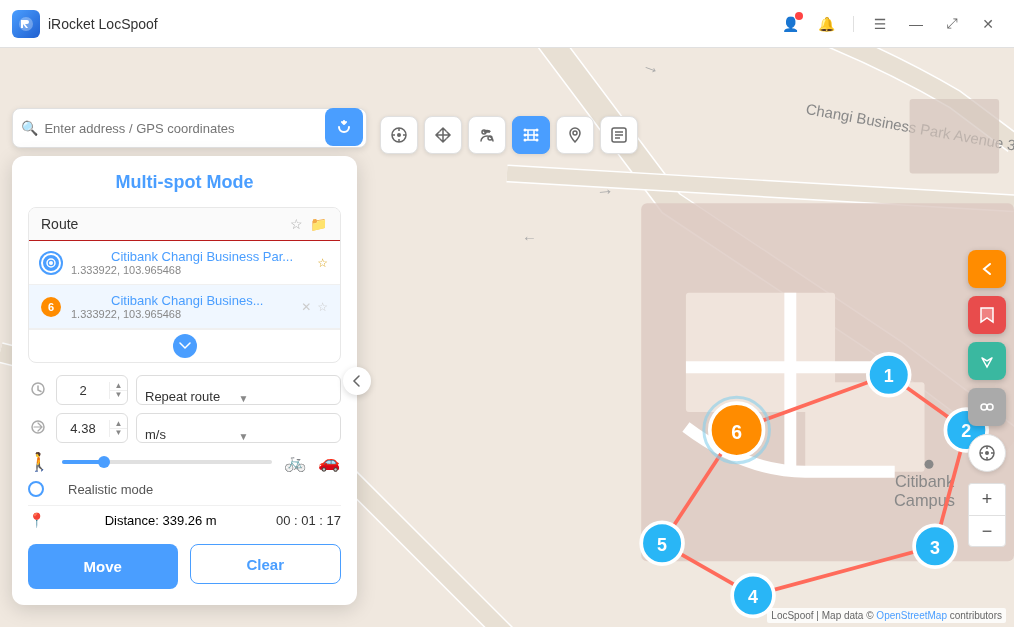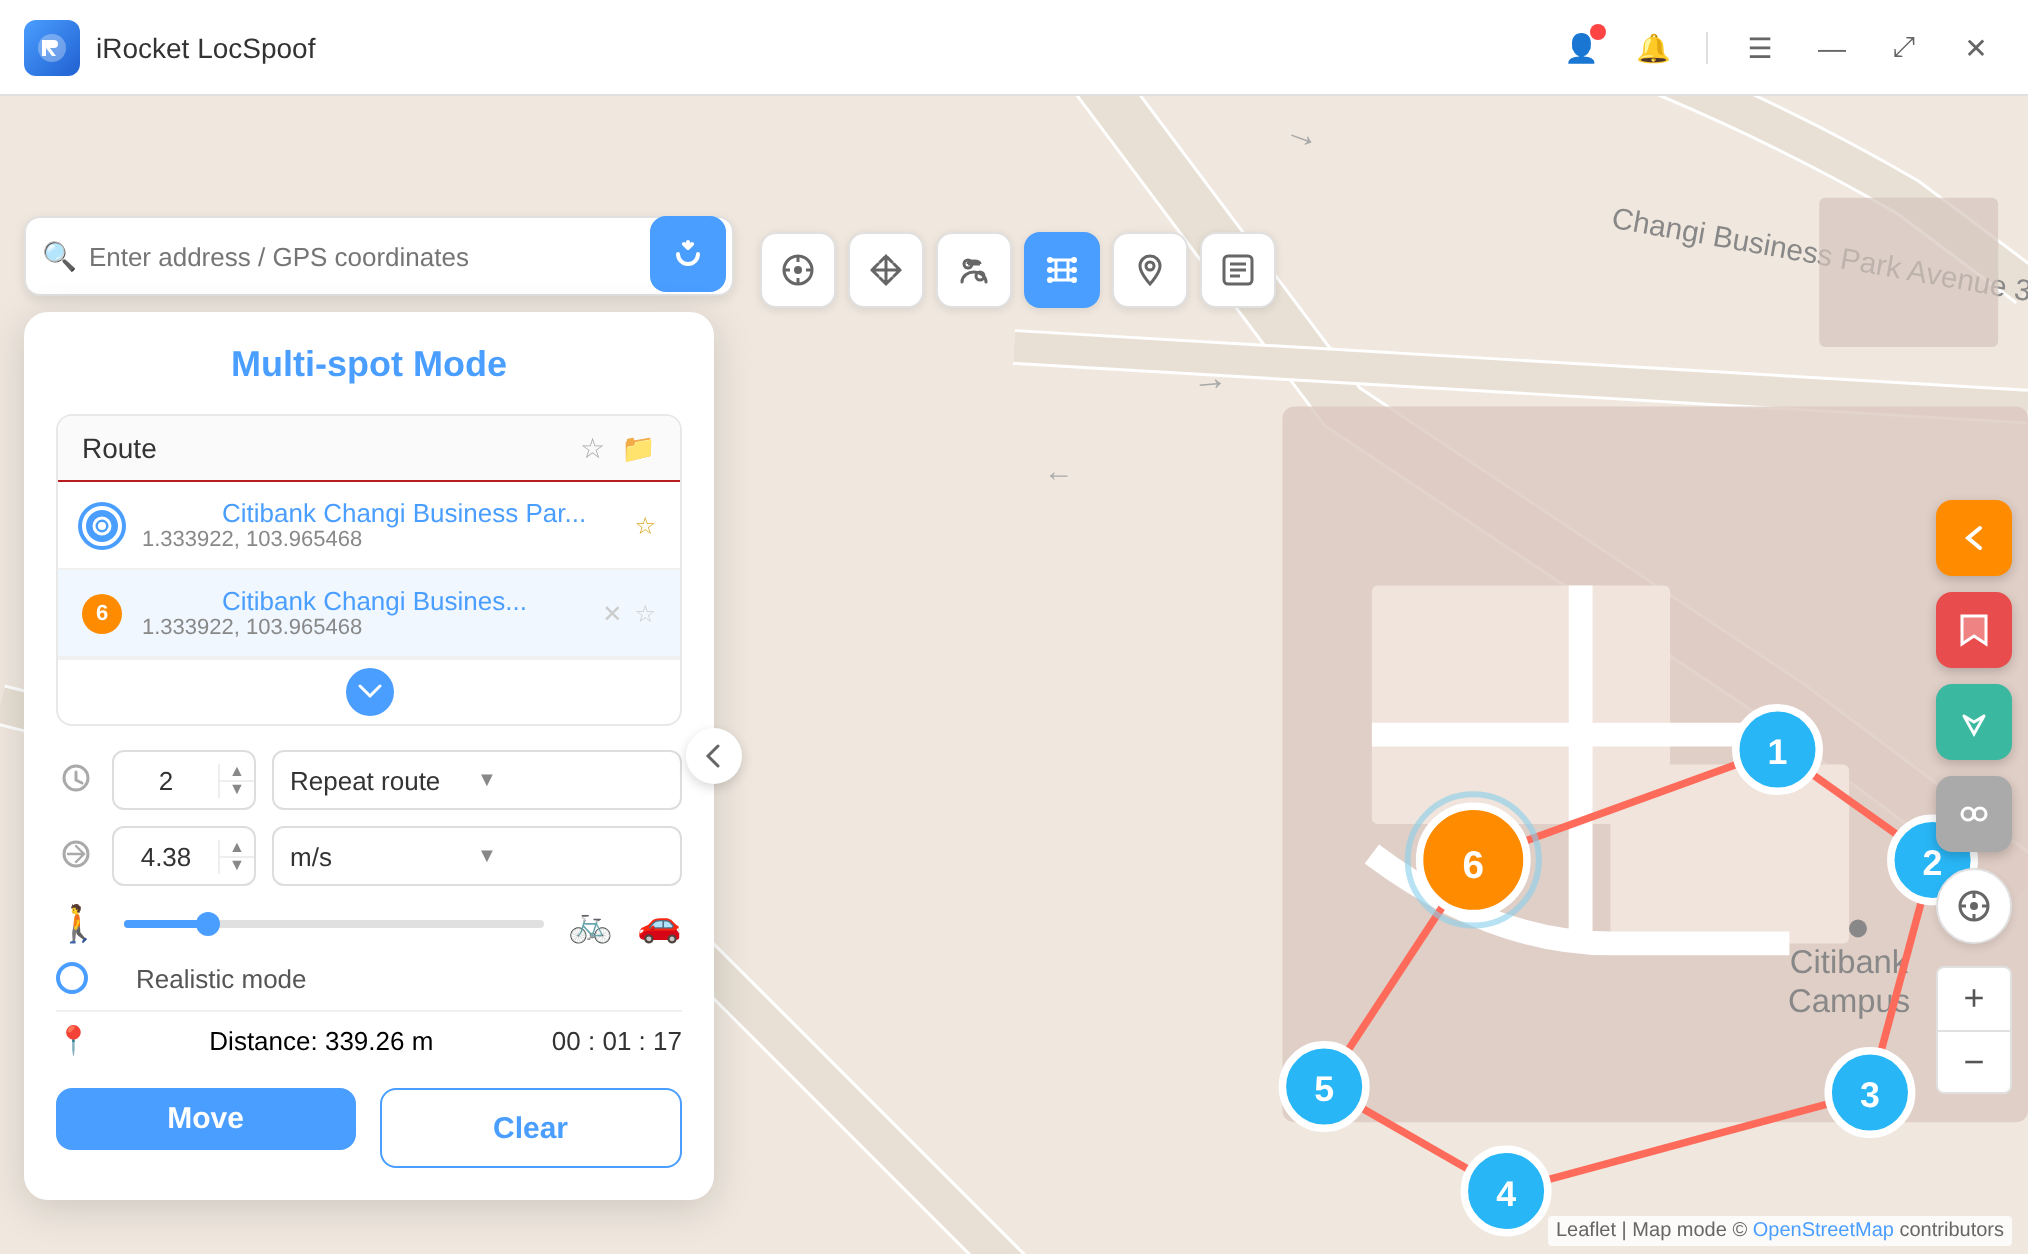--- a/index.html
+++ b/index.html
@@ -135,21 +135,21 @@
 
     
     .distance-row { display: flex; justify-content: space-between; align-items: center; padding: 6px 0; border-top: 1px solid #f0f0f0; margin-top: 4px; }
     .distance-icon { color: #f5a623; font-size: 14px; }
     .distance-text { font-size: 13px; color: #000000; font-weight: 500; }
     .time-text { font-size: 13px; color: #333; font-weight: 500; }
 
     
     .action-buttons { display: flex; gap: 12px; margin-top: 10px; }
     .btn-move {
-      flex: 1; height: 31px; background: #4a9eff; color: white; border: none;
+      flex: 1; height: 45px; background: #4a9eff; color: white; border: none;
       border-radius: 8px; font-size: 15px; font-weight: 600; cursor: pointer;
     }
     .btn-clear {
       flex: 1; height: 40px; background: white; color: #4a9eff; border: 1.5px solid #4a9eff;
       border-radius: 8px; font-size: 15px; font-weight: 600; cursor: pointer;
     }
 
     
     .collapse-arrow {
       position: absolute; top: 50%; right: -14px; transform: translateY(-50%);
@@ -213,21 +213,21 @@
       width: 72px; height: 30px; border: 1px solid #ddd; border-radius: 6px;
       display: flex; align-items: center; overflow: hidden; background: white;
     }
     .spinner-val { flex: 1; text-align: center; font-size: 13px; color: #333; }
     .spinner-btns { display: flex; flex-direction: column; width: 18px; border-left: 1px solid #eee; }
     .spinner-up, .spinner-down { flex: 1; display: flex; align-items: center; justify-content: center; font-size: 8px; color: #888; cursor: pointer; line-height: 1; }
     .spinner-up { border-bottom: 1px solid #eee; }
 
     .custom-select {
       flex: 1; height: 30px; border: 1px solid #ddd; border-radius: 6px;
-      background: white; display: flex; align-items: center; padding: 0 8px;
+      background: white; display: flex; align-items: flex-end; padding: 0 8px;
       font-size: 13px; color: #333; cursor: pointer; position: relative;
     }
     .custom-select span { flex: 1; }
     .custom-select .arrow { font-size: 10px; color: #888; }
   </style>
 </head>
 <body>
 
 <div class="titlebar">
   <div class="titlebar-logo">
@@ -420,21 +420,21 @@
         <line x1="13" y1="9" x2="16" y2="9" stroke="#666" stroke-width="1.5"></line>
       </svg>
   </div>
 
   <div class="zoom-controls">
     <div class="zoom-btn">+</div>
     <div class="zoom-btn">−</div>
   </div>
 
   <div class="leaflet-attr">
-    <span>Leaflet | Map mode © </span>
+    <span>LocSpoof | Map data © </span>
     <a href="#">OpenStreetMap</a>
     <span> contributors</span>
   </div>
 
   <div class="side-panel">
 
     <div class="collapse-arrow">
       <svg width="10" height="14" viewBox="0 0 10 14" fill="none">
           <path d="M7 2L2 7l5 5" stroke="#666" stroke-width="1.5" stroke-linecap="round"></path>
         </svg>

